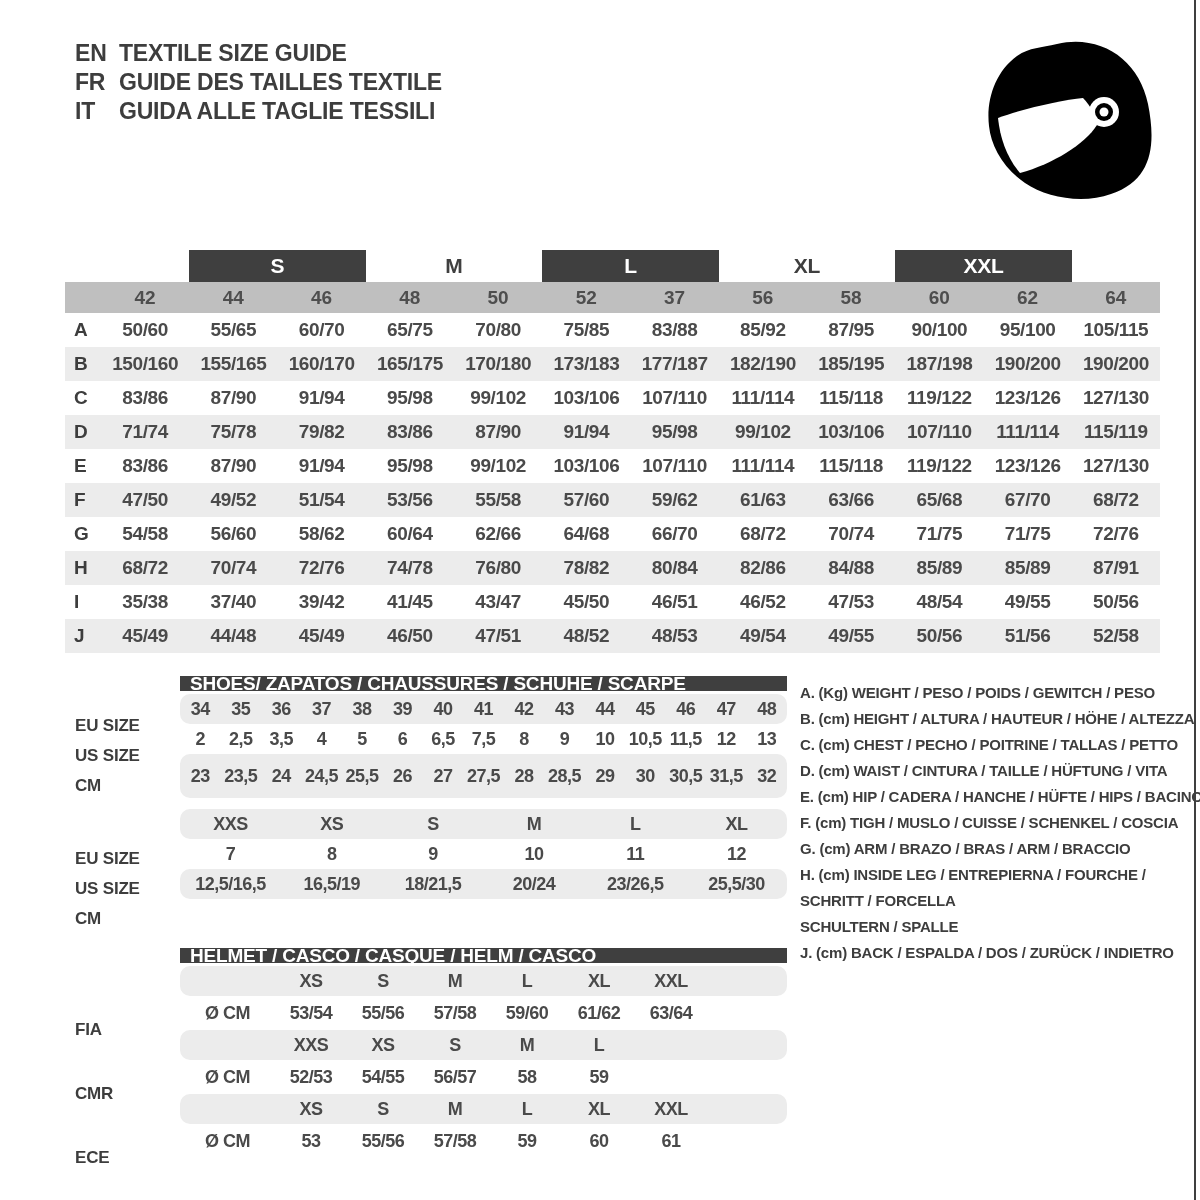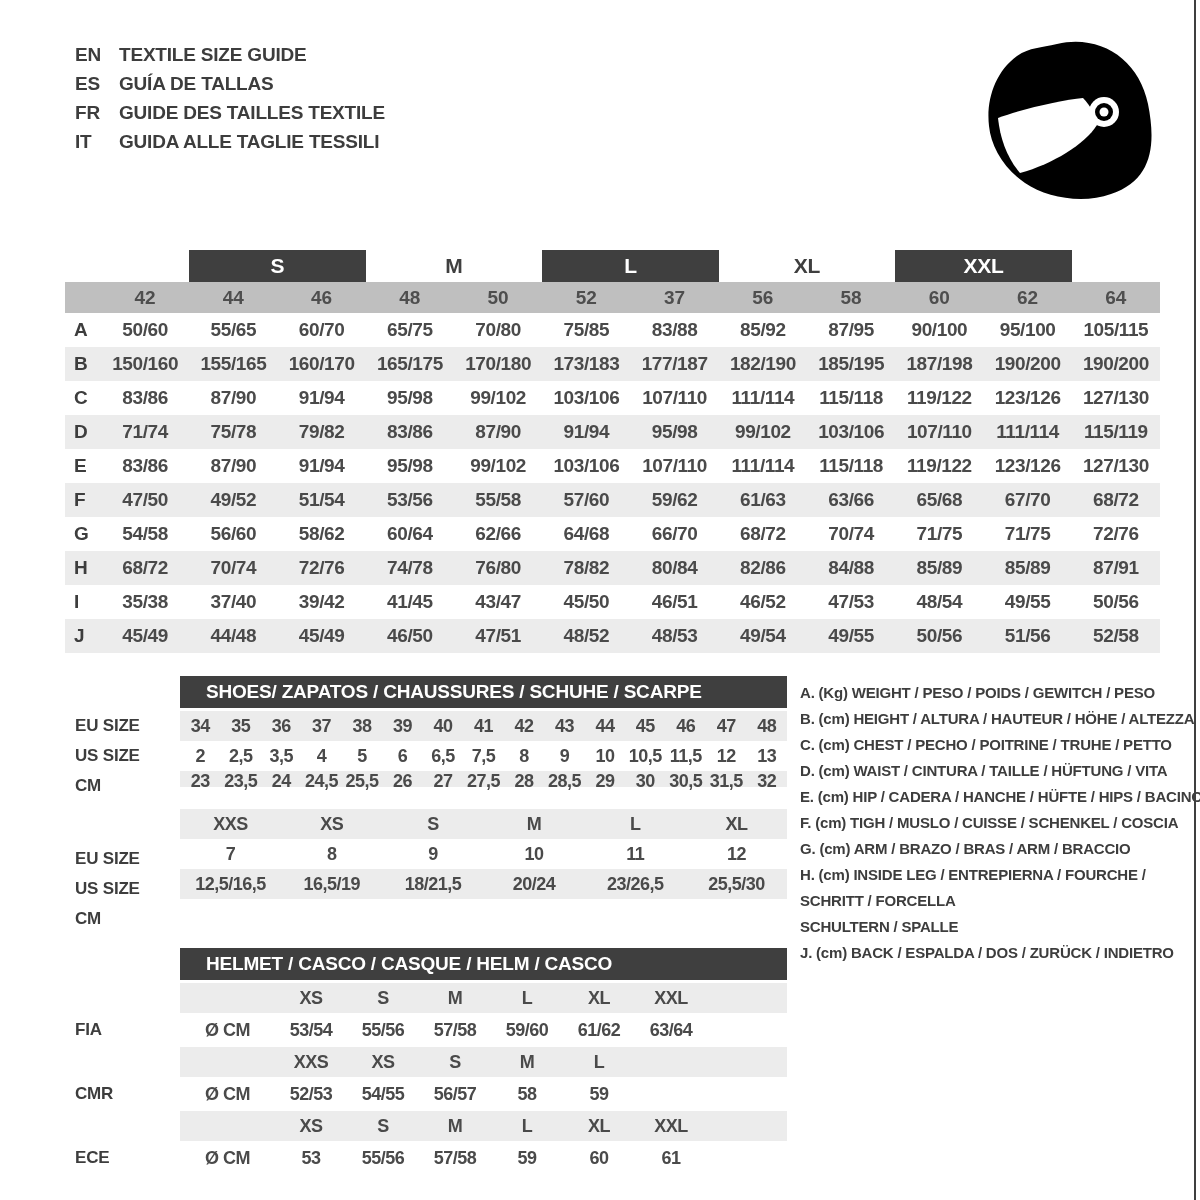--- a/index.html
+++ b/index.html
@@ -6,21 +6,21 @@
   html,body { background:#fff; }
   .page {
     position:relative; width:1200px; height:1200px; background:#fff; overflow:hidden;
     font-family:"Liberation Sans", sans-serif; font-weight:bold; color:#454545;
     --dark:#3f3f3f; --mid:#bfbfbf; --light:#ececec;
   }
   .edge-line { position:absolute; left:1194px; top:0; width:2px; height:1200px; background:var(--dark); }
 
   
   .langs { position:absolute; left:75px; top:40px; }
-  .lang-row { display:flex; height:29px; align-items:center; font-size:19px; letter-spacing:-0.2px; color:#3d3d3d; }
+  .lang-row { display:flex; height:29px; font-size:23px; letter-spacing:-0.2px; color:#3d3d3d; }
   .lang-code { width:44px; }
 
   
   .helmet-logo { position:absolute; left:983px; top:36px; width:180px; height:166px; }
 
   
   .main-table { position:absolute; left:65px; top:250px; width:1095px; }
   .trow { display:grid; grid-template-columns:36px repeat(12,1fr); }
   .group-row { height:32px; }
   .gcell { display:flex; align-items:center; justify-content:center; font-size:21px; letter-spacing:-0.2px; }
@@ -33,47 +33,43 @@
   .letter-cell { display:flex; align-items:center; padding-left:9px; font-size:19px; color:#3d3d3d; }
   .val-cell { display:flex; align-items:center; justify-content:center; font-size:19px; letter-spacing:-0.4px; color:#4a4a4a; }
 
   
   .bottom-left { position:absolute; left:65px; top:676px; width:722px; }
   .subtable { display:flex; }
   .subtable.gloves { margin-top:8px; }
   .subtable.helmet { margin-top:14px; }
   .sub-labels { width:115px; flex:none; }
   .sub-body { width:607px; flex:none; }
-  .sub-bar { height:32px; background:var(--dark); color:#fff; display:flex; align-items:center;
-             padding-left:26px; font-size:19px; letter-spacing:-0.2px; margin-bottom:3px; }
-  .sub-row { display:grid; }
+  .sub-bar { height:15px; background:var(--dark); color:#fff; display:flex; align-items:center;
+             padding-left:10px; font-size:19px; letter-spacing:-0.2px; margin-bottom:3px; }
+  .sub-row { display:grid;border-radius:10px; }
   .sub-row.shade { background:var(--light); }
   .sub-cell { display:flex; align-items:center; justify-content:center; font-size:18px; letter-spacing:-0.5px; color:#4a4a4a; }
   .shoes .sub-row  { grid-template-columns:repeat(15,1fr); }
   .gloves .sub-row { grid-template-columns:repeat(6,1fr); }
   .helmet .sub-row { grid-template-columns:95px repeat(6,72px) 1fr; }
   .sub-label-row { display:flex; align-items:center; padding-left:10px; font-size:17px; letter-spacing:-0.2px; color:#3d3d3d; }
 
   
   .legend { position:absolute; left:800px; top:680px; width:396px; }
   .legend-line { height:26px; line-height:26px; font-size:15px; letter-spacing:-0.2px; color:#3d3d3d; white-space:nowrap; }
 </style>
 </head>
 <body>
 
 <div class="page" style="--dark: #3f3f3f; --mid: #bfbfbf; --light: #ececec;">
 
   <div class="langs">
       <div class="lang-row">
         <span class="lang-code">EN</span>
         <span class="lang-title">TEXTILE SIZE GUIDE</span>
-      </div>
-      <div class="lang-row">
-        <span class="lang-code">ES</span>
-        <span class="lang-title">GUÍA DE TALLAS</span>
       </div>
       <div class="lang-row">
         <span class="lang-code">FR</span>
         <span class="lang-title">GUIDE DES TAILLES TEXTILE</span>
       </div>
       <div class="lang-row">
         <span class="lang-code">IT</span>
         <span class="lang-title">GUIDA ALLE TAGLIE TESSILI</span>
       </div>
     </div>
@@ -303,21 +299,21 @@
             <div class="sub-cell">6,5</div>
             <div class="sub-cell">7,5</div>
             <div class="sub-cell">8</div>
             <div class="sub-cell">9</div>
             <div class="sub-cell">10</div>
             <div class="sub-cell">10,5</div>
             <div class="sub-cell">11,5</div>
             <div class="sub-cell">12</div>
             <div class="sub-cell">13</div>
           </div>
-          <div class="sub-row shade" style="height: 16px;">
+          <div class="sub-row shade" style="height: 44px;">
             <div class="sub-cell">23</div>
             <div class="sub-cell">23,5</div>
             <div class="sub-cell">24</div>
             <div class="sub-cell">24,5</div>
             <div class="sub-cell">25,5</div>
             <div class="sub-cell">26</div>
             <div class="sub-cell">27</div>
             <div class="sub-cell">27,5</div>
             <div class="sub-cell">28</div>
             <div class="sub-cell">28,5</div>
@@ -429,21 +425,21 @@
             <div class="sub-cell">60</div>
             <div class="sub-cell">61</div>
           </div>
         </div>
     </div>
   </div>
 
   <div class="legend">
       <div class="legend-line">A. (Kg) WEIGHT / PESO / POIDS / GEWITCH / PESO</div>
       <div class="legend-line">B. (cm) HEIGHT / ALTURA / HAUTEUR / HÖHE / ALTEZZA</div>
-      <div class="legend-line">C. (cm) CHEST / PECHO / POITRINE / TRUHE / PETTO</div>
+      <div class="legend-line">C. (cm) CHEST / PECHO / POITRINE / TALLAS / PETTO</div>
       <div class="legend-line">D. (cm) WAIST / CINTURA / TAILLE / HÜFTUNG / VITA</div>
       <div class="legend-line">E. (cm) HIP / CADERA / HANCHE / HÜFTE / HIPS / BACINO</div>
       <div class="legend-line">F. (cm) TIGH / MUSLO / CUISSE / SCHENKEL / COSCIA</div>
       <div class="legend-line">G. (cm) ARM / BRAZO / BRAS / ARM / BRACCIO</div>
       <div class="legend-line">H. (cm) INSIDE LEG / ENTREPIERNA / FOURCHE /</div>
       <div class="legend-line">SCHRITT / FORCELLA</div>
       <div class="legend-line">SCHULTERN / SPALLE</div>
       <div class="legend-line">J. (cm) BACK / ESPALDA / DOS / ZURÜCK / INDIETRO</div>
     </div>
 

